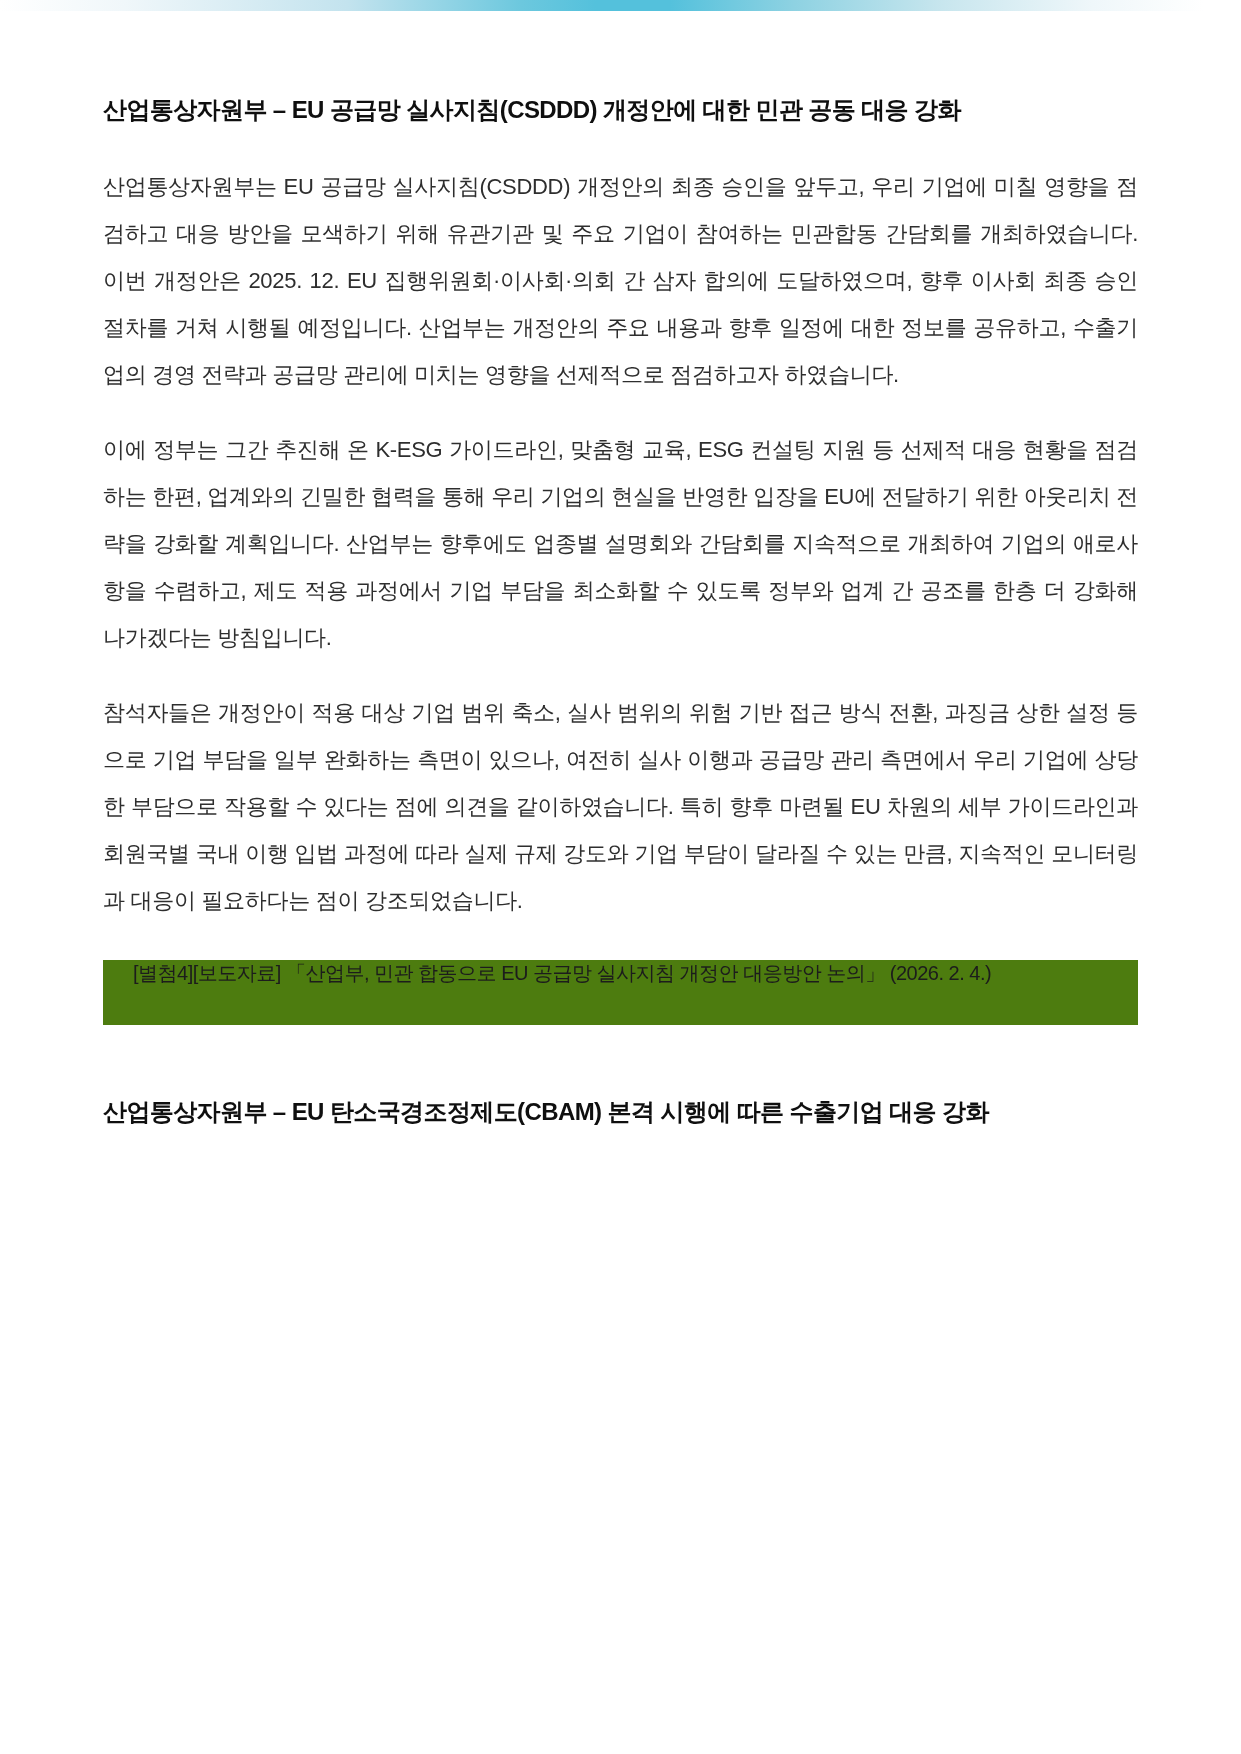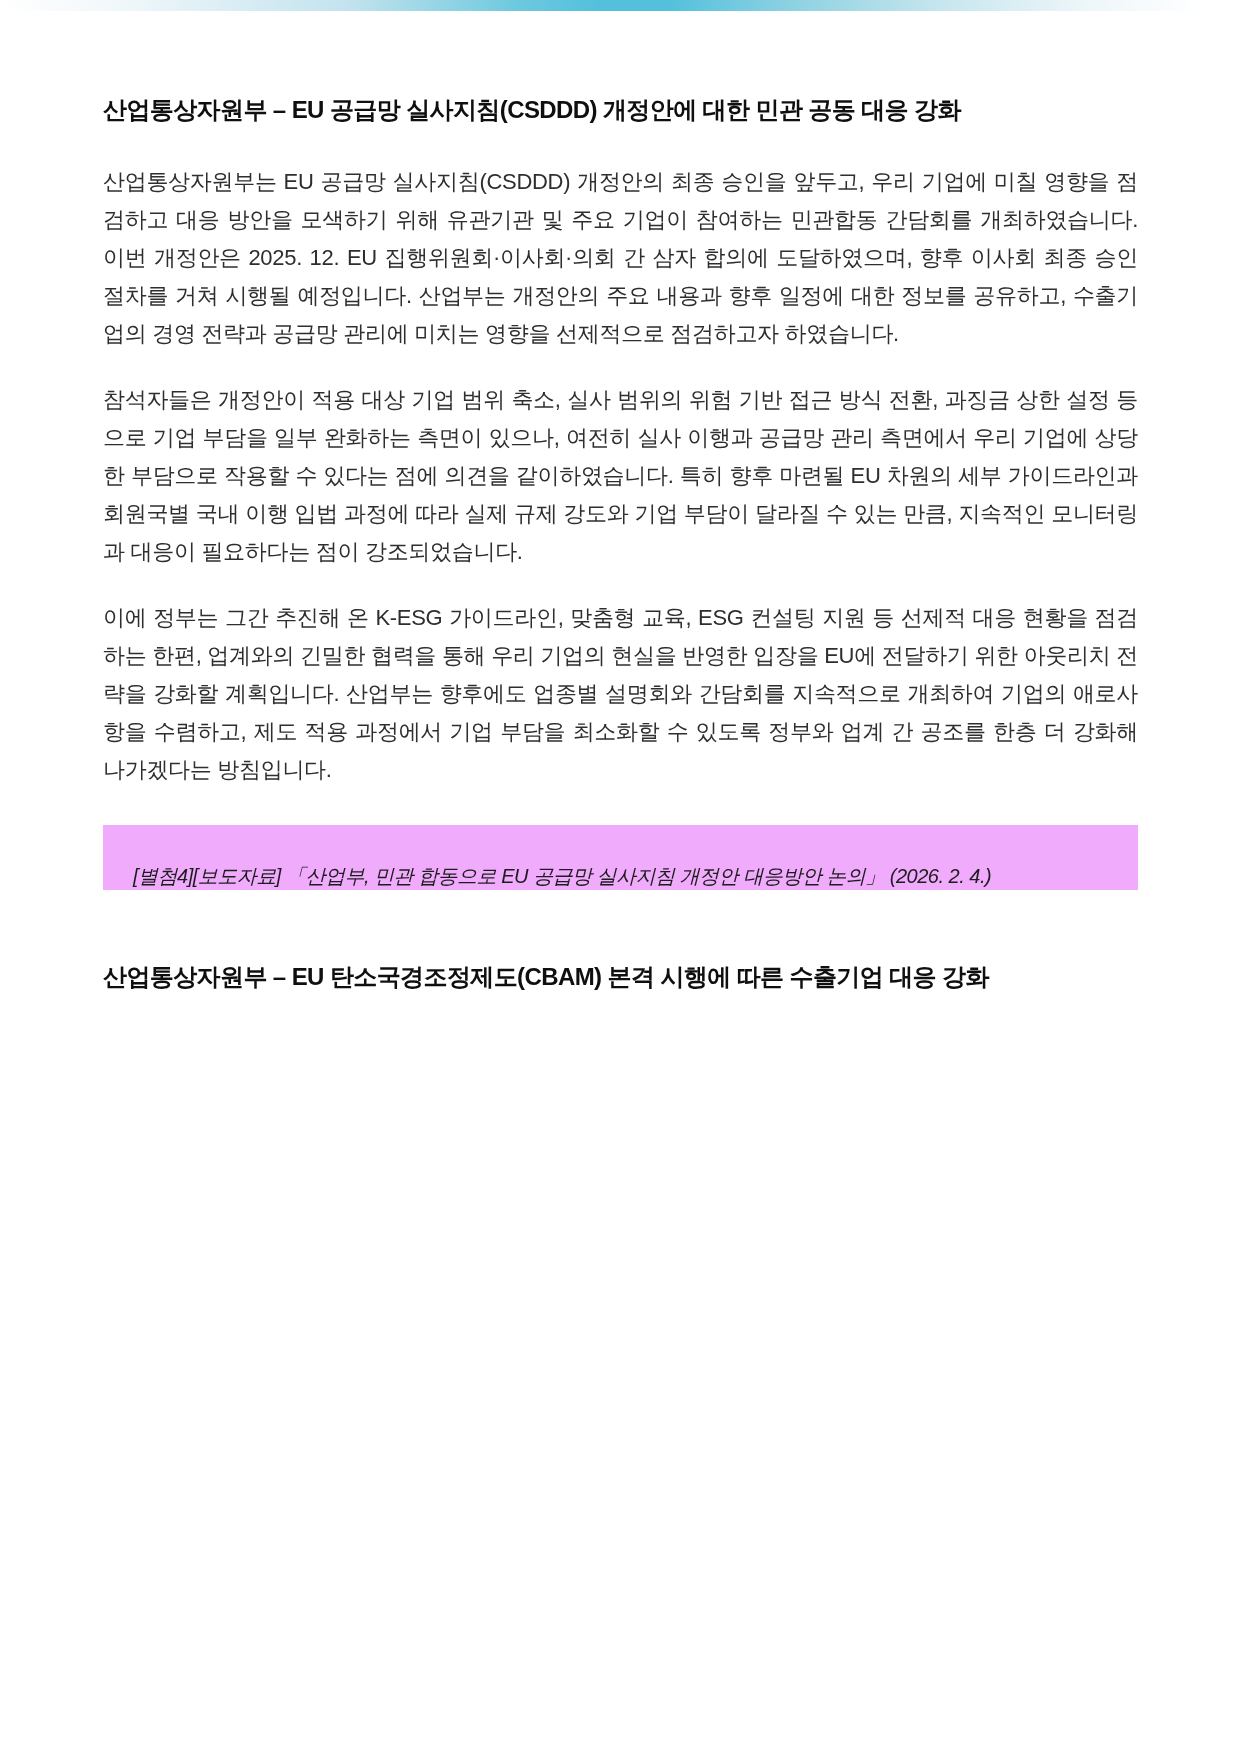--- a/index.html
+++ b/index.html
@@ -45,36 +45,35 @@
     line-height: 30px;
     font-weight: 700;
     color: #0f0f0f;
     letter-spacing: -0.6px;
   }
   .section-csddd .section-heading { margin-top: 84px; }
   .section-cbam  .section-heading { margin-top: 72px; }
   .body-paragraph {
     margin: 28px 0 0 0;
     font-size: 22px;
-    line-height: 38px;
+    line-height: 47px;
     color: #2e2e2e;
     letter-spacing: -0.3px;
     text-align: justify;
     word-break: normal;
   }
   .section-heading + .body-paragraph { margin-top: 38px; }
   .attachment-box {
     margin-top: 36px;
     height: 65px;
-    background: #f0abfc;
+    background: #4d7c0f;
     display: flex;
-    align-items: flex-end;
+    align-items: flex-start;
     padding: 0 30px;
     box-sizing: border-box;
-    font-style: italic;
   }
   .attachment-text {
     font-size: 20px;
     color: #1c1c1c;
     letter-spacing: -0.5px;
     white-space: nowrap;
   }
   
   .page-num {
     position: absolute;
@@ -114,22 +113,22 @@
 
 <div class="page">
 
   <div class="top-band"></div>
 
   <main class="content">
 
     <section class="section-csddd">
       <h2 class="section-heading">산업통상자원부 – EU 공급망 실사지침(CSDDD) 개정안에 대한 민관 공동 대응 강화</h2>
       <p class="body-paragraph">산업통상자원부는 EU 공급망 실사지침(CSDDD) 개정안의 최종 승인을 앞두고, 우리 기업에 미칠 영향을 점검하고 대응 방안을 모색하기 위해 유관기관 및 주요 기업이 참여하는 민관합동 간담회를 개최하였습니다. 이번 개정안은 2025. 12. EU 집행위원회·이사회·의회 간 삼자 합의에 도달하였으며, 향후 이사회 최종 승인 절차를 거쳐 시행될 예정입니다. 산업부는 개정안의 주요 내용과 향후 일정에 대한 정보를 공유하고, 수출기업의 경영 전략과 공급망 관리에 미치는 영향을 선제적으로 점검하고자 하였습니다.</p>
+      <p class="body-paragraph">이에 정부는 그간 추진해 온 K-ESG 가이드라인, 맞춤형 교육, ESG 컨설팅 지원 등 선제적 대응 현황을 점검하는 한편, 업계와의 긴밀한 협력을 통해 우리 기업의 현실을 반영한 입장을 EU에 전달하기 위한 아웃리치 전략을 강화할 계획입니다. 산업부는 향후에도 업종별 설명회와 간담회를 지속적으로 개최하여 기업의 애로사항을 수렴하고, 제도 적용 과정에서 기업 부담을 최소화할 수 있도록 정부와 업계 간 공조를 한층 더 강화해 나가겠다는 방침입니다.</p>
       <p class="body-paragraph">참석자들은 개정안이 적용 대상 기업 범위 축소, 실사 범위의 위험 기반 접근 방식 전환, 과징금 상한 설정 등으로 기업 부담을 일부 완화하는 측면이 있으나, 여전히 실사 이행과 공급망 관리 측면에서 우리 기업에 상당한 부담으로 작용할 수 있다는 점에 의견을 같이하였습니다. 특히 향후 마련될 EU 차원의 세부 가이드라인과 회원국별 국내 이행 입법 과정에 따라 실제 규제 강도와 기업 부담이 달라질 수 있는 만큼, 지속적인 모니터링과 대응이 필요하다는 점이 강조되었습니다.</p>
-      <p class="body-paragraph">이에 정부는 그간 추진해 온 K-ESG 가이드라인, 맞춤형 교육, ESG 컨설팅 지원 등 선제적 대응 현황을 점검하는 한편, 업계와의 긴밀한 협력을 통해 우리 기업의 현실을 반영한 입장을 EU에 전달하기 위한 아웃리치 전략을 강화할 계획입니다. 산업부는 향후에도 업종별 설명회와 간담회를 지속적으로 개최하여 기업의 애로사항을 수렴하고, 제도 적용 과정에서 기업 부담을 최소화할 수 있도록 정부와 업계 간 공조를 한층 더 강화해 나가겠다는 방침입니다.</p>
       <div class="attachment-box">
         <span class="attachment-text">[별첨4][보도자료] 「산업부, 민관 합동으로 EU 공급망 실사지침 개정안 대응방안 논의」 (2026. 2. 4.)</span>
       </div>
     </section>
 
     <section class="section-cbam">
       <h2 class="section-heading">산업통상자원부 – EU 탄소국경조정제도(CBAM) 본격 시행에 따른 수출기업 대응 강화</h2>
     </section>
 
   </main>

